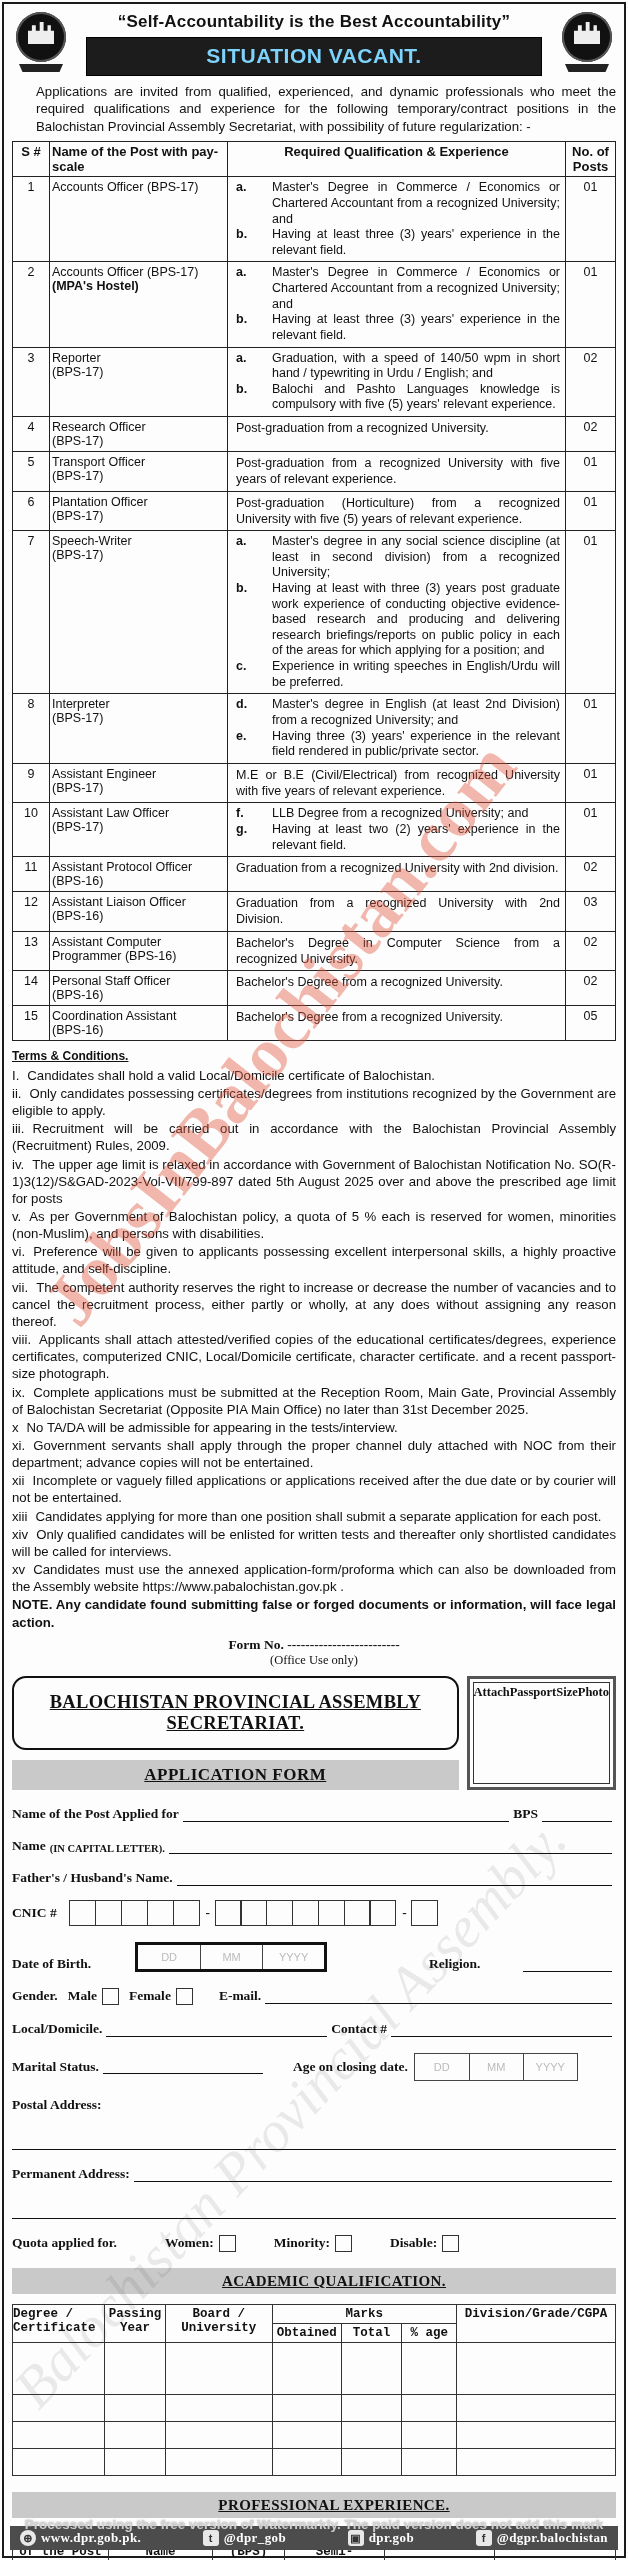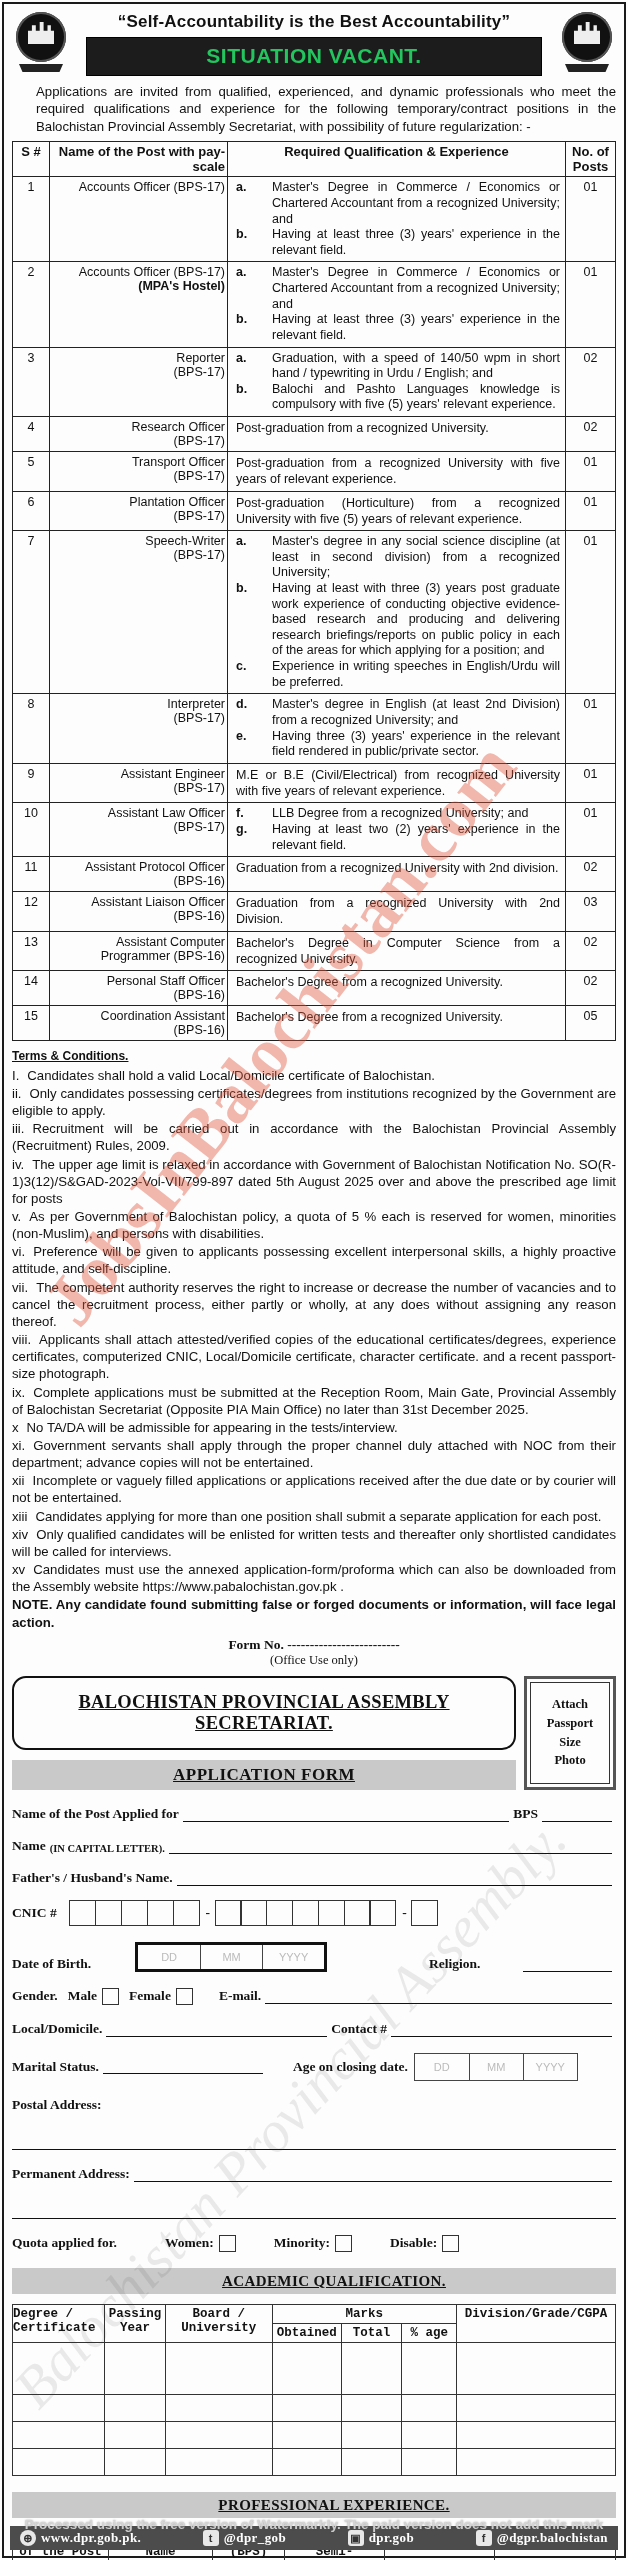--- a/index.html
+++ b/index.html
@@ -10,29 +10,29 @@
 
   
   .hdr { display:flex; align-items:flex-start; gap:6px; }
   .emblem { width:58px; height:64px; position:relative; flex:0 0 auto; }
   .emblem .ring { width:50px; height:50px; border-radius:50%; background:#111; margin:2px auto 0; position:relative; box-shadow:0 0 0 2px #555 inset; }
   .emblem .ring:before { content:""; position:absolute; left:12px; top:10px; width:26px; height:22px; background:#eee;
       clip-path:polygon(0 100%,0 40%,15% 40%,15% 15%,30% 15%,30% 40%,45% 40%,45% 0,60% 0,60% 40%,75% 40%,75% 15%,88% 15%,88% 40%,100% 40%,100% 100%); }
   .emblem .banner-rib { width:44px; height:8px; background:#222; margin:2px auto 0; clip-path:polygon(0 0,100% 0,92% 100%,8% 100%); }
   .hdr-mid { flex:1; text-align:center; }
   .motto { font-size:17px; font-weight:bold; letter-spacing:.2px; padding-top:2px; }
-  .sv-banner { margin:5px 10px 0; background:#1c1c1c; color:#22c55e; font-size:21px; font-weight:bold; padding:6px 0 7px; letter-spacing:.5px; border:1px solid #000; }
+  .sv-banner { margin:5px 10px 0; background:#1c1c1c; color:#7dd3fc; font-size:21px; font-weight:bold; padding:6px 0 7px; letter-spacing:.5px; border:1px solid #000; }
   .intro { font-size:13.2px; line-height:1.32; text-align:justify; margin-top:7px;margin-left:24px; }
 
   
   table.jobs { width:100%; border-collapse:collapse; margin-top:6px; }
   table.jobs th, table.jobs td { border:1.6px solid #222; vertical-align:top; }
   table.jobs th { font-size:13px; padding:2px 2px; }
   .c-sn { width:37px; text-align:center; font-size:12.5px; padding-top:3px; }
-  .c-post { width:178px; text-align:right; font-size:12.5px; padding:3px 2px; }
+  .c-post { width:178px; text-align:left; font-size:12.5px; padding:3px 2px; }
   .c-post .l2 { }
   .c-post .l2.b { font-weight:bold; }
   .c-qual { font-size:12.5px; padding:3px 5px 3px 8px; }
   .c-posts { width:50px; text-align:center; font-size:12.5px; padding-top:3px; }
   .qrow { display:flex; }
   .qrow .ql { width:36px; flex:0 0 auto; font-weight:bold; }
   .qrow .qt { flex:1; text-align:justify; line-height:1.25; }
   .qplain { text-align:justify; line-height:1.3; }
 
   
@@ -44,21 +44,21 @@
   .term-note { font-weight:bold; text-align:justify; }
   .formno { text-align:center; font-family:"Liberation Serif", serif; font-size:13.5px; margin-top:6px; font-weight:bold; }
   .officeuse { text-align:center; font-family:"Liberation Serif", serif; font-size:12.5px; font-weight:normal; }
   .sec-row { display:flex; gap:8px; margin-top:8px; align-items:stretch; }
   .sec-left { flex:1; }
   .sec-titlebox { border:2.5px solid #111; border-radius:14px; padding:14px 6px; text-align:center; }
   .sec-title { font-family:"Liberation Serif", serif; font-weight:bold; font-size:18.5px; text-decoration:underline; letter-spacing:.3px; }
   .appform-band { background:#c9c9c9; text-align:center; margin-top:10px; padding:5px 0; }
   .appform-title { font-family:"Liberation Serif", serif; font-weight:bold; font-size:17px; text-decoration:underline; letter-spacing:.5px; }
   .photo-box { flex:0 0 92px; border:3px solid #555; padding:3px; }
-  .photo-inner { border:1.5px solid #333; height:100%; display:flex; flex-direction:column; justify-content:center; text-align:center;
+  .photo-inner { border:1.5px solid #333; height:100%; display:flex; flex-direction:row; justify-content:center; text-align:center;
       font-family:"Liberation Serif", serif; font-weight:bold; font-size:12.5px; line-height:1.5; }
 
   .fl { display:flex; align-items:flex-end; font-family:"Liberation Serif", serif; font-weight:bold; font-size:13.5px; margin-top:16px; }
   .fl .lbl { white-space:nowrap; }
   .fl .line { flex:1; border-bottom:1.4px solid #111; margin:0 4px; height:15px; }
   .fl .line.short { flex:0 0 70px; }
   .caps { font-size:10.5px; }
   .cnic-row { display:flex; align-items:center; margin-top:14px; font-family:"Liberation Serif", serif; font-weight:bold; font-size:13.5px; gap:2px; }
   .cnic-cells { display:flex; align-items:center; margin-left:12px; }
   .cnic-cell { width:27px; height:26px; border:1.2px solid #333; margin-left:-1.2px; }

